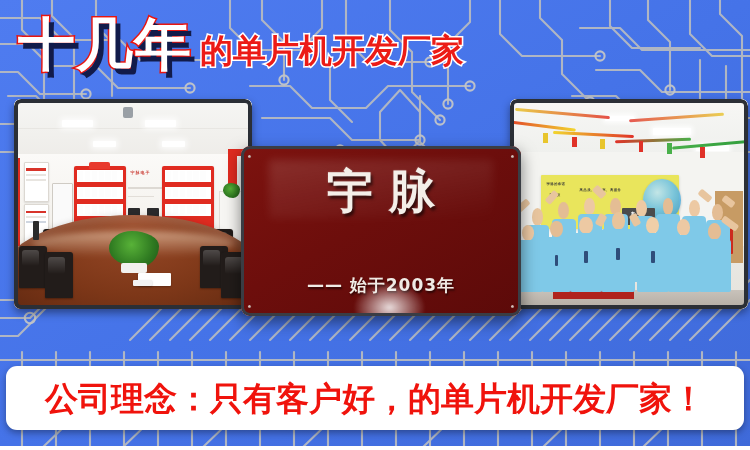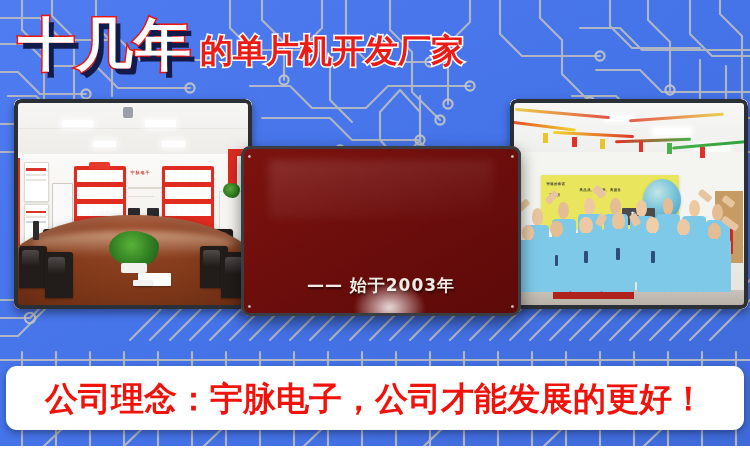--- a/index.html
+++ b/index.html
@@ -584,24 +584,25 @@
   </div>
 
   <div class="card card-center">
     <div class="inner">
       <div class="sign">
         <div class="glare2"></div>
         <div class="screw" style="left:2.5%;top:5%"></div>
         <div class="screw" style="right:2.5%;top:5%"></div>
         <div class="screw" style="left:2.5%;bottom:5%"></div>
         <div class="screw" style="right:2.5%;bottom:5%"></div>
+        <div class="sign-title">宇脉</div>
         <div class="sign-sub">—— 始于2003年</div>
         <div class="glare"></div>
       </div>
       <div class="bezel-c"></div>
     </div>
   </div>
 
   <div class="banner">
-    <div class="banner-text">公司理念：宇脉电子，公司才能发展的更好！</div>
+    <div class="banner-text">公司理念：只有客户好，的单片机开发厂家！</div>
   </div>
 
 </div>
 
 </body></html>

